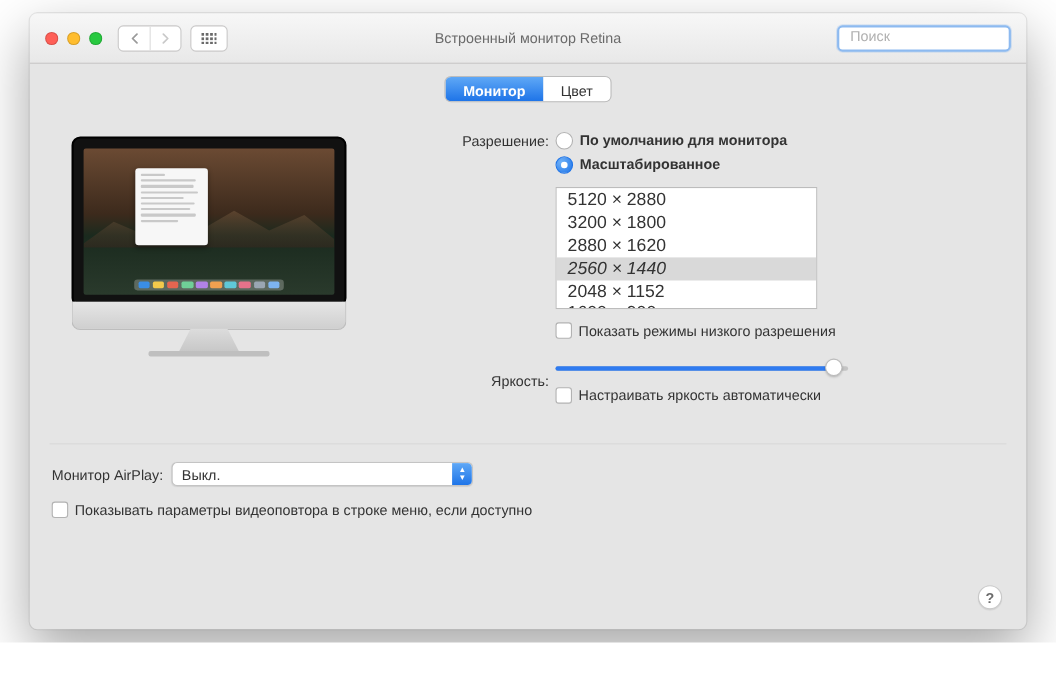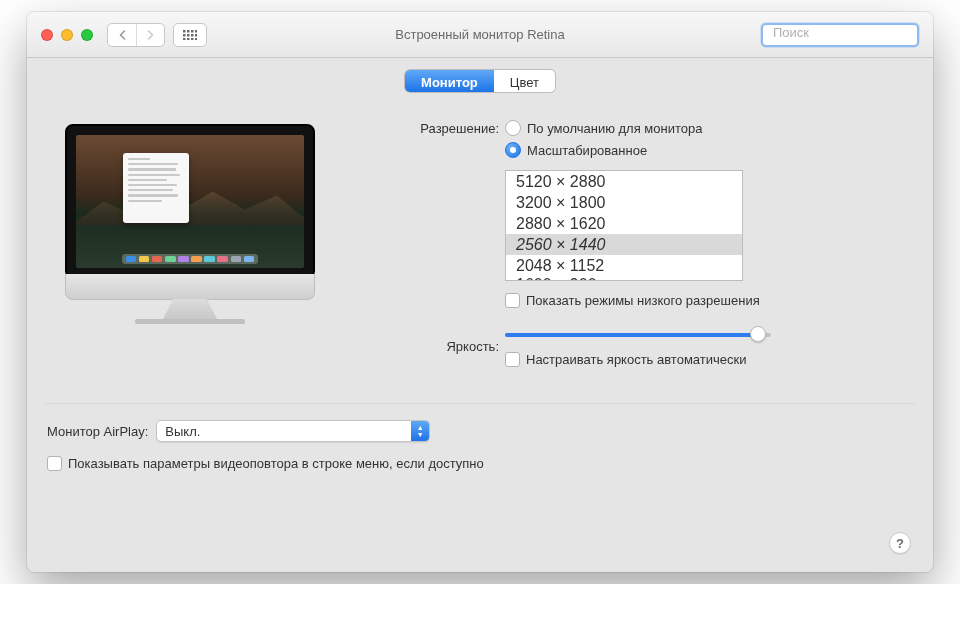--- a/index.html
+++ b/index.html
@@ -175,21 +175,21 @@
     background:#bfbfbf; border-radius:2px;
   }
 
   .settings { flex:1; padding-right:10px; }
   .row { display:flex; align-items:flex-start; margin-bottom:8px; }
   .row > .lbl {
     width: 140px; text-align:right; padding-right:6px; padding-top:1px;
     color:#333;
   }
   .radio-col { display:flex; flex-direction:column; gap:6px; }
-  .radio-item { display:flex; align-items:flex-end; gap:6px; }
+  .radio-item { display:flex; align-items:flex-start; gap:6px;font-weight:bold; }
   .radio {
     width:16px; height:16px; border-radius:50%;
     background:#fff; border:1px solid #b2b2b2;
     position:relative; flex-shrink:0;
   }
   .radio.checked {
     background: radial-gradient(circle at 30% 30%, #6fb1f8, #1e74e8);
     border-color:#1e74e8;
   }
   .radio.checked::after {

